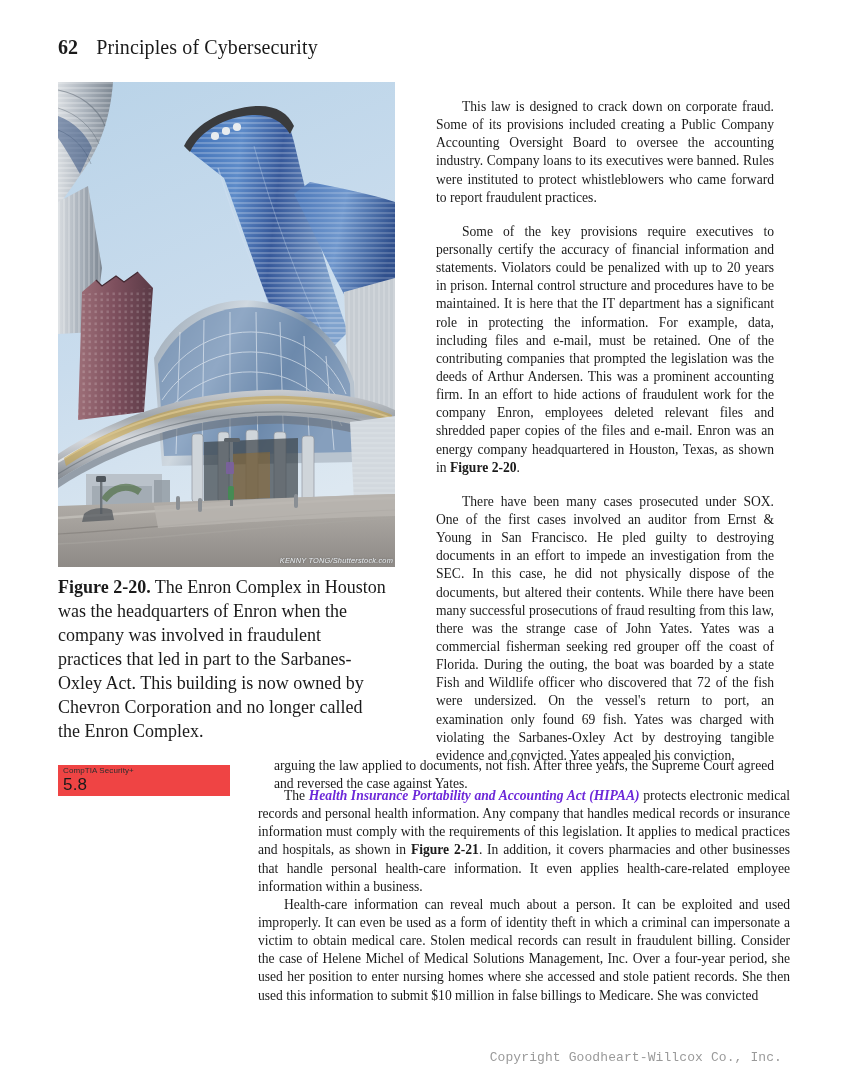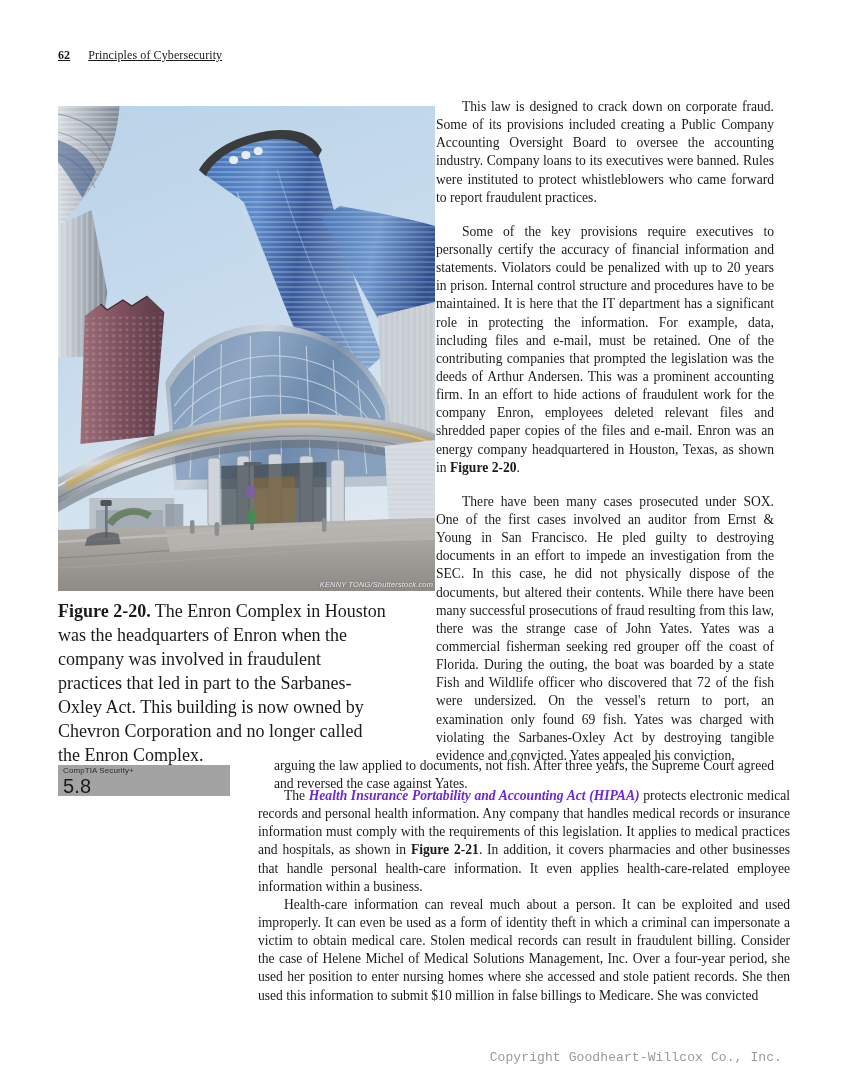--- a/index.html
+++ b/index.html
@@ -16,45 +16,43 @@
 
   .page {
     position: absolute;
     inset: 0;
   }
 
   
   .running-head {
     position: absolute;
     left: 58px;
-    top: 48px;
-    font-size: 12px;
+    top: 36px;
+    font-size: 20px;
     letter-spacing: .1px;
     white-space: nowrap;
-    text-decoration: underline;
   }
   .running-head .folio {
     font-weight: bold;
     margin-right: 18px;
   }
 
   
   .figure-block {
     position: absolute;
     left: 58px;
     top: 82px;
     width: 337px;
   }
   .photo {
     position: relative;
-    width: 377px;
+    width: 337px;
     height: 485px;
     overflow: hidden;
     background: #bcd3e6;
-    margin-top: 24px;
   }
   .photo svg { display: block; width: 100%; height: 100%; }
 
   .photo-credit {
     position: absolute;
     right: 2px;
     bottom: 2px;
     font-family: "Liberation Sans", sans-serif;
     font-size: 7.4px;
     font-style: italic;
@@ -99,36 +97,36 @@
   }
   .full-width-para p { margin: 16px; text-indent: 0; }
 
   
   .comptia-tab {
     position: absolute;
     left: 58px;
     top: 765px;
     width: 172px;
     height: 31px;
-    background: #a3a3a3;
+    background: #ef4444;
     padding: 2px 0 0 5px;
     line-height: 1;
   }
   .comptia-label {
     display: block;
     font-family: "Liberation Sans", sans-serif;
     font-size: 8px;
     color: #2d2d2d;
     letter-spacing: .1px;
   }
   .comptia-number {
     display: block;
     margin-top: 1px;
     font-family: "Liberation Sans", sans-serif;
-    font-size: 20px;
+    font-size: 17px;
     color: #1a1a1a;
     letter-spacing: .2px;
   }
 
   
   .section-heading {
     position: absolute;
     left: 258px;
     top: 758px;
     width: 532px;

